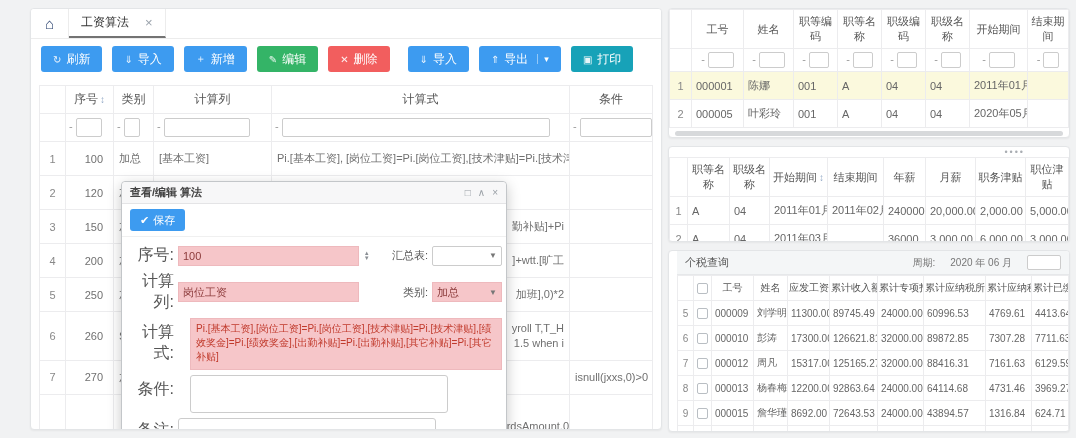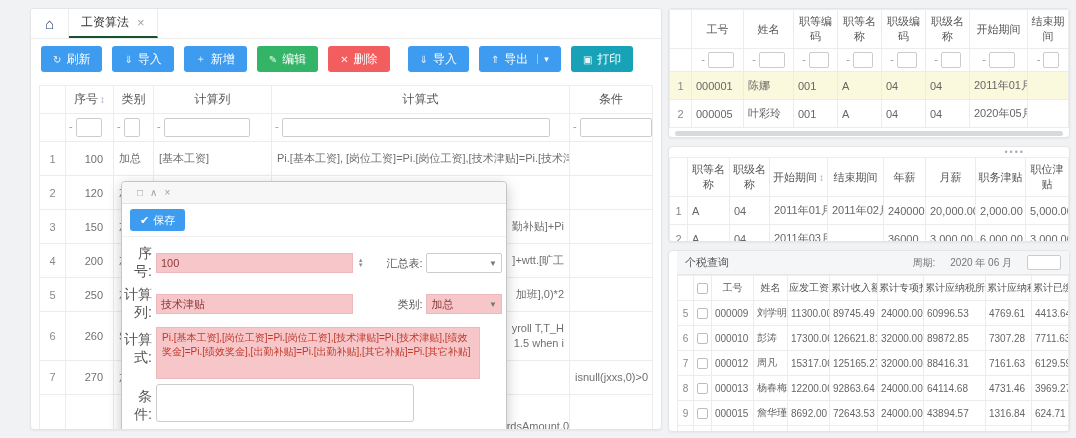--- a/index.html
+++ b/index.html
@@ -6,22 +6,22 @@
   html,body { width:1076px; height:438px; overflow:hidden; }
   body { font-family:"Liberation Sans", sans-serif; background:#f1f2f3; position:relative; }
   .card { position:absolute; background:#fff; border:1px solid #e3e5e7; border-radius:4px;
           box-shadow:0 1px 2px rgba(0,0,0,.05); overflow:hidden; }
   
   .left-card { left:30px; top:8px; width:632px; height:422px; }
   .tabbar { height:30px; display:flex; border-bottom:1px solid #ececec; background:#fff; }
   .tab-home { width:38px; display:flex; align-items:center; justify-content:center;
               border-right:1px solid #ececec; cursor:pointer; }
   .home-glyph { color:#28406e; font-size:15px; line-height:1; }
-  .tab-active { display:flex; align-items:center; gap:8px; padding:0 12px;
-                border-right:1px solid #ececec; border-bottom:2px solid #14532d;
+  .tab-active { display:flex; align-items:center; gap:16px; padding:0 12px;
+                border-right:1px solid #ececec; border-bottom:2px solid #737373;
                 font-size:12px; color:#333; cursor:pointer; }
   .tab-close { color:#9aa2ab; font-size:13px; line-height:1; cursor:pointer; }
   .toolbar { height:40px; display:flex; align-items:center; padding:0 10px; gap:10px; background:#fff; }
   .btn { height:26px; padding:0 12px; border:none; border-radius:3px; color:#fff; font-size:12px;
          font-family:"Liberation Sans",sans-serif; display:flex; align-items:center; gap:5px; cursor:pointer; }
   .btn .bi { font-size:10px; opacity:.9; }
   .btn-blue { background:#3d9bf0; }
   .btn-green { background:#34b467; }
   .btn-red { background:#f25e5e; }
   .btn-teal { background:#17a2b8; }
@@ -46,38 +46,38 @@
   .m-title { height:22px; display:flex; align-items:center; padding:0 8px;
              background:#f7f7f8; border-bottom:1px solid #e4e4e6; border-radius:4px 4px 0 0; }
   .m-title-text { font-size:11px; font-weight:bold; color:#444; flex:1; }
   .m-ic { color:#9aa0a6; font-size:10px; margin-left:7px; cursor:pointer; line-height:1; }
   .m-tools { padding:5px 8px; border-bottom:1px solid #f0f0f0; }
   .m-save { height:22px; padding:0 10px; background:#3d9bf0; border:none; border-radius:3px;
             color:#fff; font-size:11px; display:flex; align-items:center; gap:4px; cursor:pointer;
             font-family:"Liberation Sans",sans-serif; }
   .m-body { padding:8px 4px 10px 0; }
   .m-row { display:flex; align-items:center; margin-bottom:5px; }
-  .m-label { width:34px; text-align:right; font-size:14px; color:#555; padding-right:4px; flex:none; }
+  .m-label { width:56px; text-align:right; font-size:16px; color:#555; padding-right:4px; flex:none; }
   .pink { background:#f6c6c9; border:1px solid #eeb9bd; }
   .m-input { height:20px; font-size:11px; padding:0 4px; color:#8c3b3b; display:flex; align-items:center; }
   .m-in-a { width:204px; }
   .spin { width:12px; display:flex; flex-direction:column; align-items:center; color:#8a8f95;
           font-size:6px; line-height:5px; margin-left:2px; cursor:pointer; }
   .m-label2 { width:46px; text-align:right; font-size:11px; color:#555; padding-right:4px; flex:none; margin-left:14px; }
   .m-select { width:78px; height:20px; display:flex; align-items:center; justify-content:space-between;
               font-size:11px; padding:0 4px; cursor:pointer; }
   .m-sel-white { background:#fff; border:1px solid #ccc; border-radius:2px; color:#666; }
   .sel-caret { font-size:8px; color:#777; }
   .m-textarea { width:324px; font-size:10px; line-height:1.4; padding:3px 5px; color:#c0392b;
                 white-space:pre-wrap; word-break:break-all; }
   .m-ta-formula { height:52px; }
   .m-ta-white { background:#fff; border:1px solid #ccc; border-radius:3px; width:258px; color:#666; }
   .m-ta-cond { height:38px; }
   .m-note { height:24px; width:258px; }
-  .m-row-top { align-items:flex-start; }
+  .m-row-top { align-items:flex-start;gap:12px; }
   .m-row-top .m-label { padding-top:4px; }
   
   .rt-card { left:668px; top:8px; width:402px; height:130px; }
   .rm-card { left:668px; top:146px; width:402px; height:96px; }
   .rb-card { left:668px; top:250px; width:402px; height:182px;padding-left:8px; }
   .rtab th { font-size:11px; color:#555; padding:4px 2px; }
   .rtab .filter-cell { padding:3px 2px; white-space:nowrap; text-align:center; }
   .rtab .fin { height:16px; width:26px; }
   .rtab td { font-size:11px; color:#666; padding:6px 4px; overflow:hidden; white-space:nowrap; }
   .rtab .c-n { text-align:center; color:#888; }
@@ -254,20 +254,21 @@
 select ID from T_HR_RewardPunishmentType where TypeClass=1) Gro
 where T.EmpID=J.EmpID</td>
             <td class="c-cond"></td>
           </tr>
         </tbody>
     </table>
   </div>
 
   <div class="modal">
     <div class="m-title">
+      <span class="m-title-text">查看/编辑 算法</span>
       <span class="m-ic">□</span>
       <span class="m-ic">∧</span>
       <span class="m-ic">×</span>
     </div>
     <div class="m-tools">
       <button class="m-save">
         <span>✔</span>
         <span>保存</span>
       </button>
     </div>
@@ -280,21 +281,21 @@
           <span>▼</span>
         </div>
         <span class="m-label2">汇总表:</span>
         <div class="m-select m-sel-white">
           <span></span>
           <span class="sel-caret">▼</span>
         </div>
       </div>
       <div class="m-row">
         <span class="m-label">计算列:</span>
-        <div class="m-input m-in-a pink">技术津贴</div>
+        <div class="m-input m-in-a pink">岗位工资</div>
         <div class="spin"></div>
         <span class="m-label2">类别:</span>
         <div class="m-select pink">
           <span style="color:#8c3b3b">加总</span>
           <span class="sel-caret">▼</span>
         </div>
       </div>
       <div class="m-row m-row-top">
         <span class="m-label">计算式:</span>
         <div class="m-textarea m-ta-formula pink">Pi.[基本工资],[岗位工资]=Pi.[岗位工资],[技术津贴]=Pi.[技术津贴],[绩效奖金]=Pi.[绩效奖金],[出勤补贴]=Pi.[出勤补贴],[其它补贴]=Pi.[其它补贴]</div>

